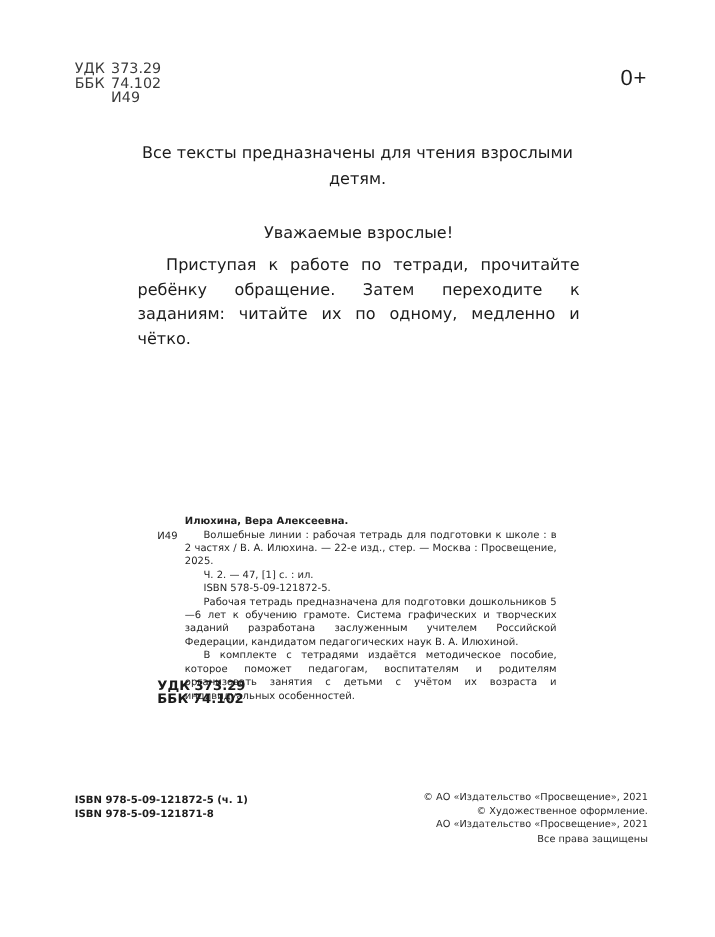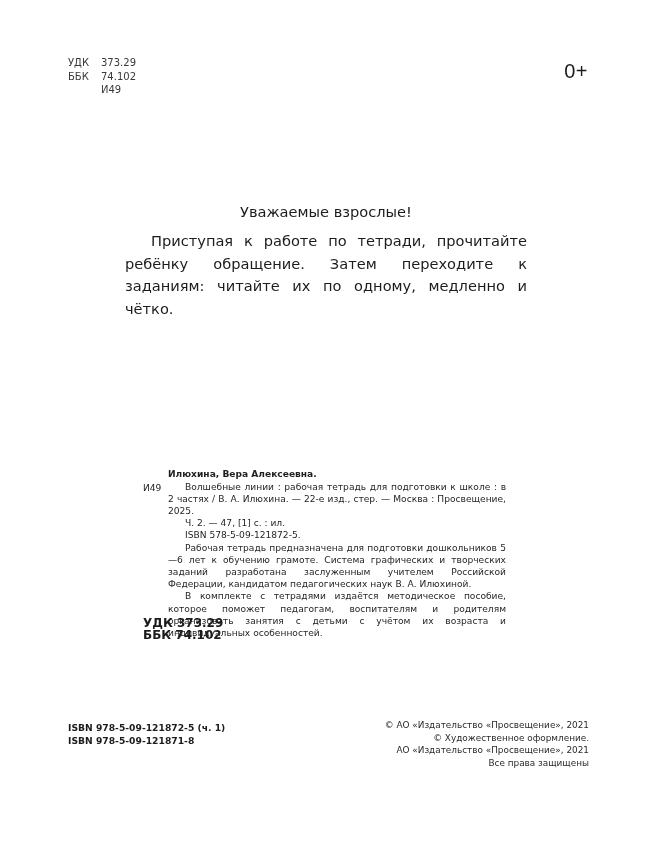--- a/index.html
+++ b/index.html
@@ -18,21 +18,21 @@
   .page {
     position: absolute;
     inset: 0;
   }
 
   
   .class-block {
     position: absolute;
     left: 68px;
     top: 56px;
-    font-size: 10px;
+    font-size: 13px;
     line-height: 13.6px;
     color: #3a3a3a;
   }
   .class-row {
     display: flex;
     white-space: pre;
   }
   .class-key { width: 33px; }
   .class-val { }
   .class-index {
@@ -165,20 +165,21 @@
     </div>
     <div class="class-row">
       <span class="class-key">ББК</span>
       <span class="class-val">74.102</span>
     </div>
     <div class="class-index">И49</div>
   </div>
 
   <div class="age-rating">0+</div>
 
+  <div class="notice">Все тексты предназначены для чтения взрослыми детям.</div>
 
   <div class="address">
     <div class="address-title">Уважаемые взрослые!</div>
     <div class="address-body">Приступая к работе по тетради, прочитайте ребёнку обращение. Затем переходите к заданиям: читайте их по одному, медленно и чётко.</div>
   </div>
 
   <div class="cip">
     <div class="cip-index">И49</div>
     <div class="cip-body">
       <div class="cip-author">Илюхина, Вера Алексеевна.</div>

